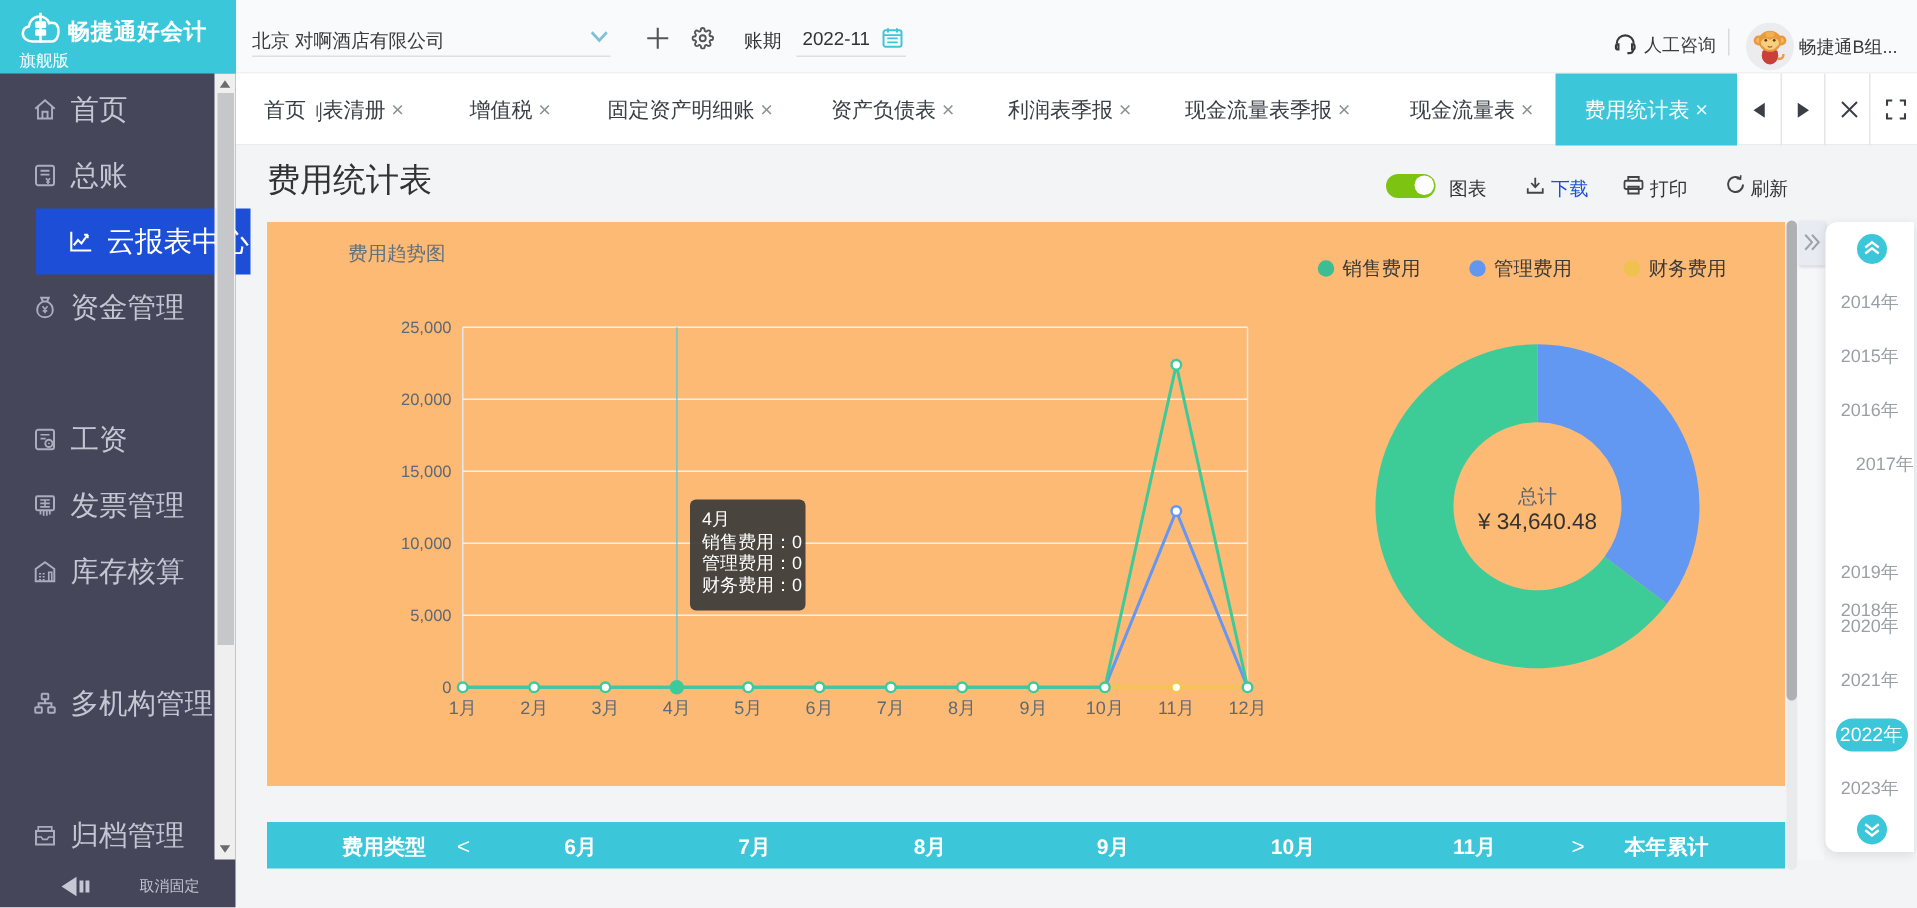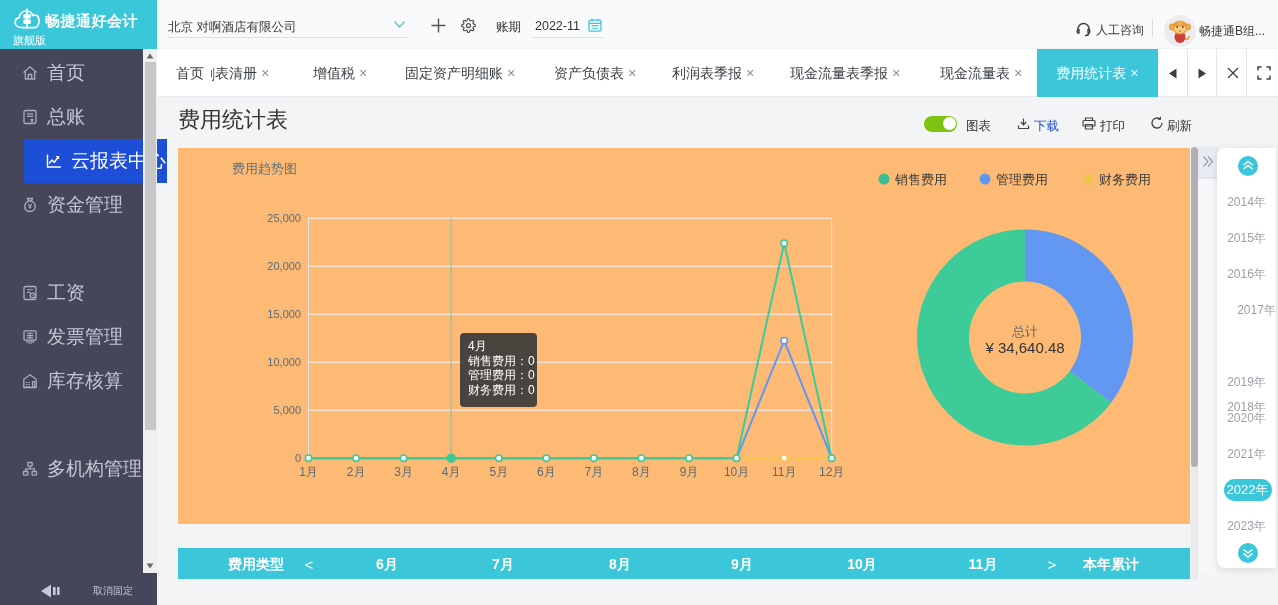--- a/index.html
+++ b/index.html
@@ -330,20 +330,28 @@
     </div>
   <div class="mi" style="top:447px;">
       <svg width="18" height="18" viewBox="0 0 18 18" fill="none" stroke="#a9adbe" stroke-width="1.3">
         <rect x="6.8" y="2.5" width="4.4" height="3.6" rx="0.5"></rect>
         <rect x="2.5" y="11.5" width="4.4" height="3.6" rx="0.5"></rect>
         <rect x="11.1" y="11.5" width="4.4" height="3.6" rx="0.5"></rect>
         <path d="M9 6.1 V8.8 M4.7 11.5 V8.8 H13.3 V11.5"></path>
       </svg>
       <span class="t">多机构管理</span>
     </div>
+  <div class="mi" style="top:535px;">
+      <svg width="18" height="18" viewBox="0 0 18 18" fill="none" stroke="#a9adbe" stroke-width="1.3">
+        <path d="M3 6 H15 V15 H3 Z"></path>
+        <path d="M3 10 H6.5 L7.6 11.6 H10.4 L11.5 10 H15" stroke-width="1.1"></path>
+        <path d="M4.5 6 V3.2 H13.5 V6" stroke-width="1.1"></path>
+      </svg>
+      <span class="t">归档管理</span>
+    </div>
   <div class="abs" style="left:143px;top:49px;width:14px;height:524px;background:#efefef;"></div>
   <svg class="abs" style="left:146px;top:53px;" width="8" height="6" viewBox="0 0 8 6">
       <polygon points="4,0.5 7.5,5.5 0.5,5.5" fill="#6b6b6b"></polygon>
     </svg>
   <div class="abs" style="left:144.5px;top:62px;width:11px;height:368px;background:#c5c7c9;"></div>
   <svg class="abs" style="left:146px;top:563px;" width="8" height="6" viewBox="0 0 8 6">
       <polygon points="4,5.5 7.5,0.5 0.5,0.5" fill="#6b6b6b"></polygon>
     </svg>
   <svg class="abs" style="left:40px;top:584px;" width="20" height="14" viewBox="0 0 20 14">
       <polygon points="11,0.5 11,13.5 1,7" fill="#c6c9d4"></polygon>

